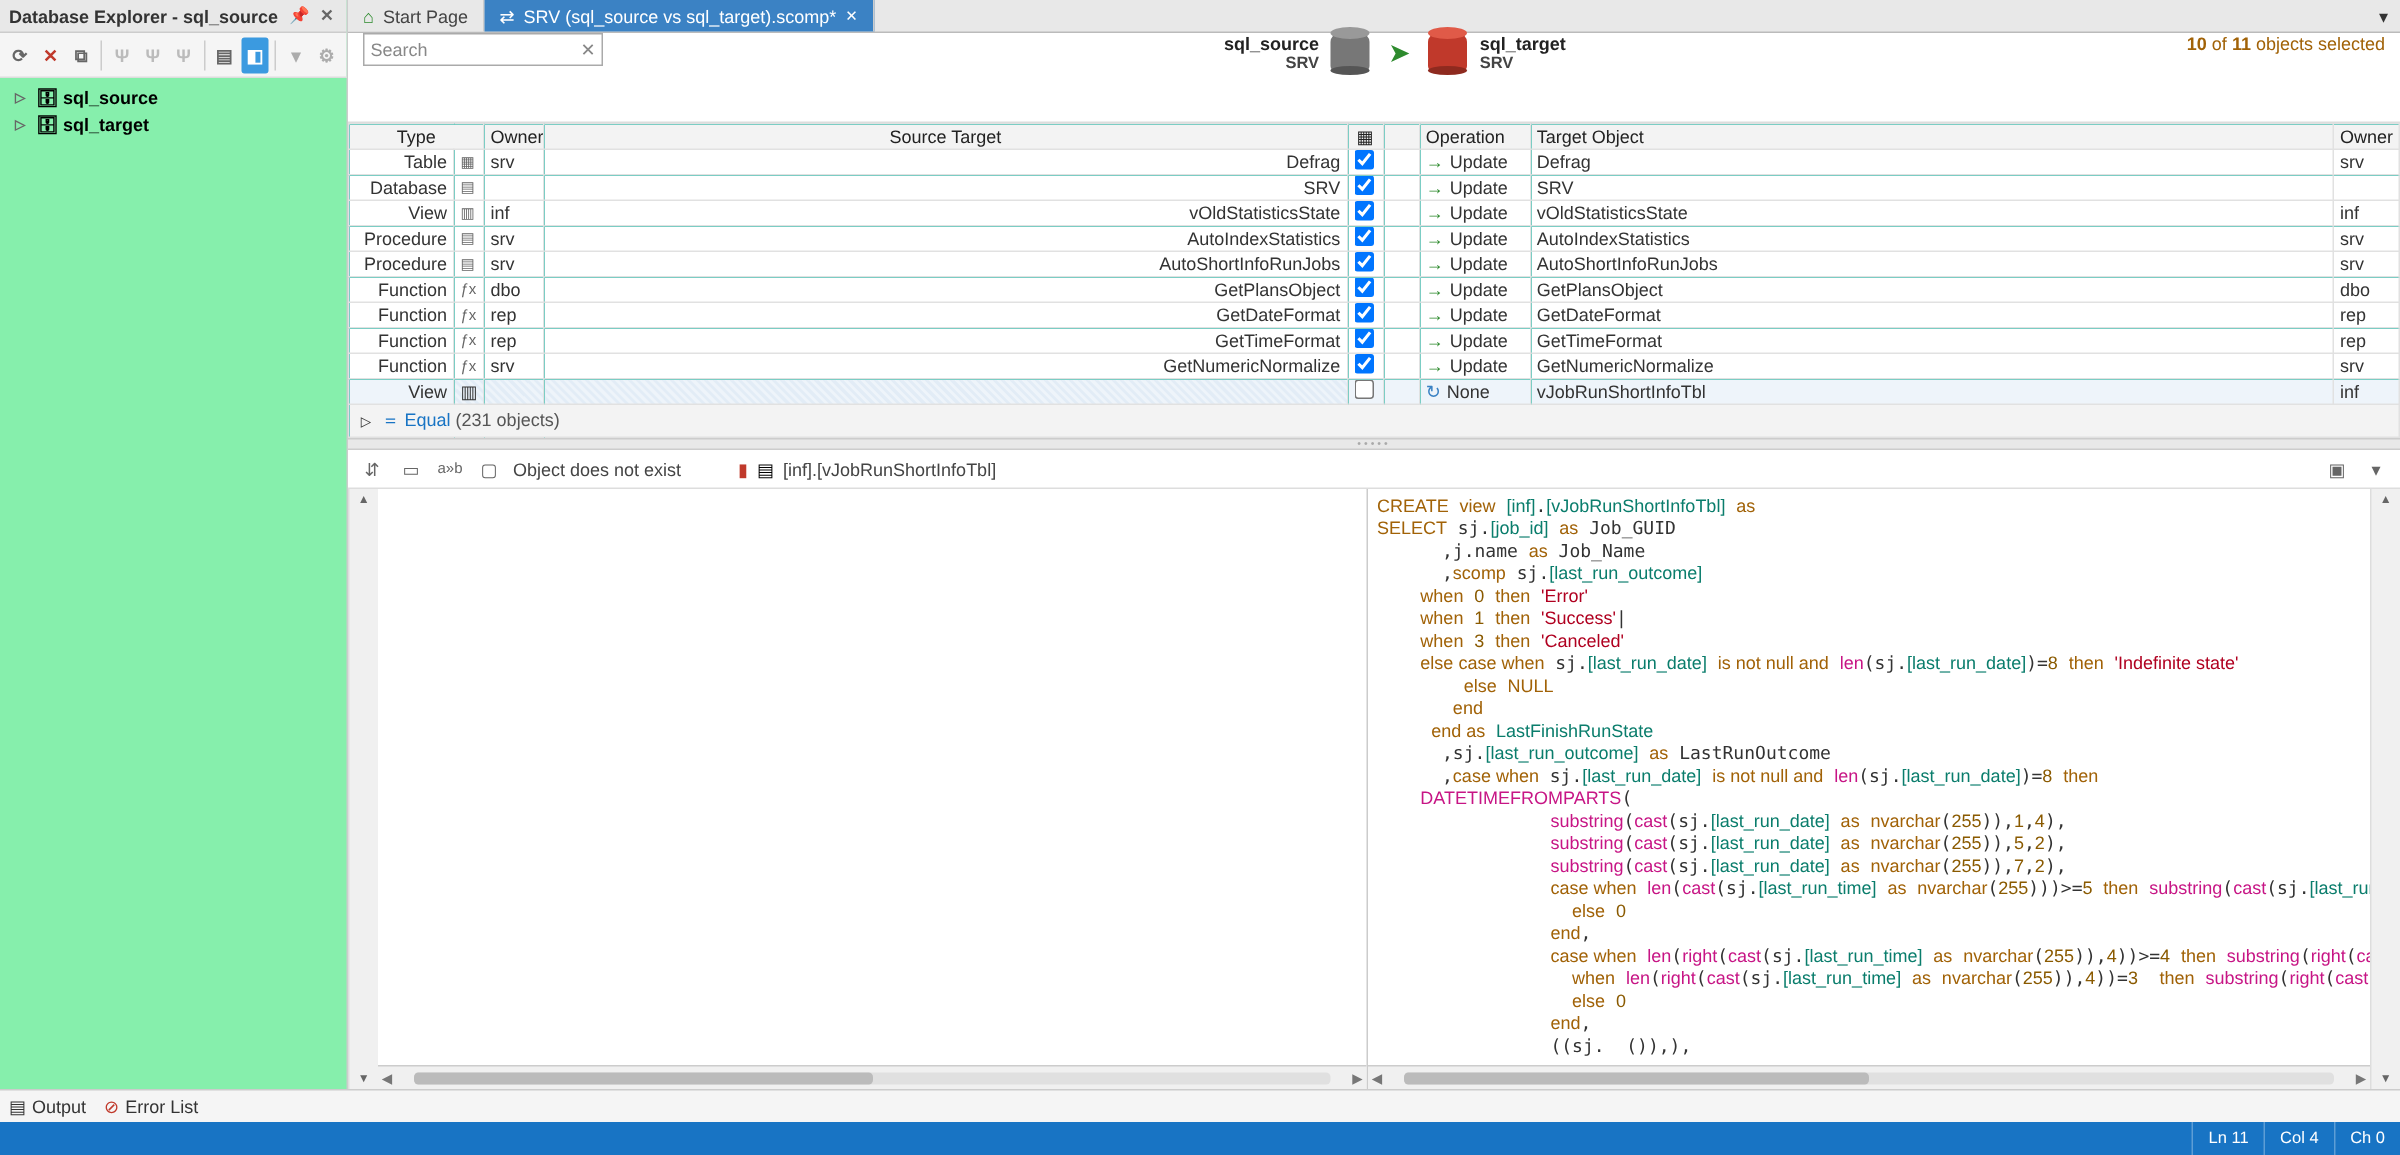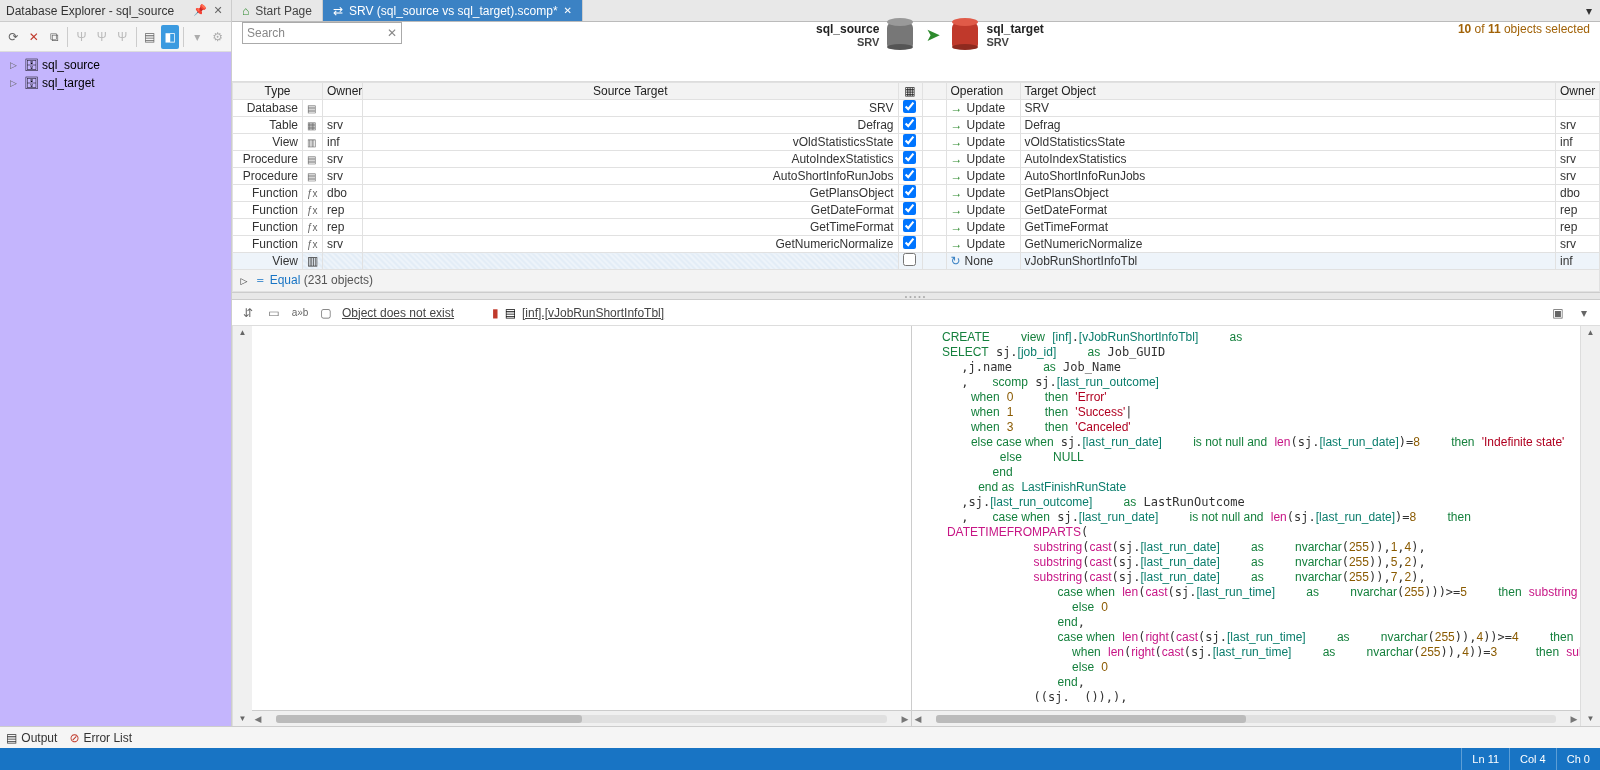--- a/index.html
+++ b/index.html
@@ -7,21 +7,21 @@
 
 .panel-header { background:#e8e8e8; border-bottom:1px solid #ccc; height:22px; display:flex; align-items:center; padding:0 6px; color:#333; }
 .panel-header .spacer { flex:1; }
 .panel-header .ctrl { width:14px; text-align:center; color:#666; cursor:pointer; margin-left:4px; font-size:11px; }
 
 .toolbar { height:30px; background:#f5f5f5; border-bottom:1px solid #ddd; display:flex; align-items:center; padding:0 4px; gap:2px; }
 .toolbar .tbtn { width:24px; height:24px; display:flex; align-items:center; justify-content:center; color:#666; border-radius:2px; }
 .toolbar .tbtn.active { background:#3b9ae0; color:#fff; }
 .toolbar .sep { width:1px; height:20px; background:#ccc; margin:0 2px; }
 
-.left-pane { width:232px; background:#c4b5fd; border-right:1px solid #ccc; display:flex; flex-direction:column; }
+.left-pane { width:232px; background:#86efac; border-right:1px solid #ccc; display:flex; flex-direction:column;font-weight:bold; }
 .tree { flex:1; padding:4px 0; }
 .tree-item { display:flex; align-items:center; height:18px; padding-left:10px; gap:4px; }
 .tree-item .caret { width:10px; font-size:9px; color:#666; }
 .tree-item .db-icon { width:14px; text-align:center; }
 
 .main { flex:1; display:flex; flex-direction:column; overflow:hidden; }
 .tab-strip { height:22px; background:#e8e8e8; display:flex; align-items:stretch; border-bottom:1px solid #bbb; }
 .tab { display:flex; align-items:center; padding:0 10px; gap:6px; background:#e8e8e8; border-right:1px solid #ccc; color:#444; white-space:nowrap; }
 .tab.active { background:#3b82c4; color:#fff; }
 .tab .close { font-size:10px; color:#fff; }
@@ -68,30 +68,30 @@
 .group-row .grp-count { color:#555; }
 .rare-row td { background:#eef4fa; }
 .hatch { background:repeating-linear-gradient(45deg,#eef4fa,#eef4fa 2px,#e2ecf6 2px,#e2ecf6 4px) !important; }
 
 .splitter { height:8px; background:#e8e8e8; border-top:1px solid #ccc; border-bottom:1px solid #ccc; display:flex; align-items:center; justify-content:center; color:#aaa; font-size:7px; letter-spacing:2px; }
 
 .lower { flex:1; display:flex; flex-direction:column; overflow:hidden; }
 .lower-tb { height:26px; background:#fff; border-bottom:1px solid #ddd; display:flex; align-items:center; padding:0 6px; gap:6px; }
 .lower-tb .ic { width:20px; height:20px; display:flex; align-items:center; justify-content:center; color:#666; border:1px solid transparent; }
 .lower-tb .pushright { margin-left:auto; }
-.lower-tb .lbl { color:#444;text-decoration:underline; }
+.lower-tb .lbl { color:#444; }
 
 .diff-panes { flex:1; display:flex; overflow:hidden; }
 .diff-left { width:660px; background:#fff; border-right:1px solid #ccc; position:relative; display:flex; flex-direction:column; }
 .diff-right { flex:1; background:#fff; display:flex; flex-direction:column; overflow:hidden; }
 .gutter { width:20px; background:#f0f0f0; border-left:1px solid #ddd; display:flex; flex-direction:column; align-items:center; padding:2px 0; gap:2px; }
 .gutter .gb { width:12px; height:10px; font-size:8px; color:#666; text-align:center; }
 
 .code { flex:1; padding:4px 6px; font-family:Consolas,monospace; font-size:12px; line-height:15px; white-space:pre; overflow:auto; color:#333; }
-.kw { color:#15803d;margin-left:24px; } .fn { color:#c71585; } .str { color:#b00020; } .ident { color:#0a7d6c; } .num { color:#8a5a00; }
+.kw { color:#a16207; } .fn { color:#c71585; } .str { color:#b00020; } .ident { color:#0a7d6c; } .num { color:#8a5a00; }
 
 .hscroll { height:16px; background:#f0f0f0; border-top:1px solid #ccc; display:flex; align-items:center; }
 .hscroll .track { flex:1; height:8px; background:#e0e0e0; margin:0 12px; border-radius:3px; position:relative; }
 .hscroll .thumb { position:absolute; left:0; width:50%; top:0; bottom:0; background:#bbb; border-radius:3px; }
 .hscroll .arr { width:12px; text-align:center; color:#777; font-size:9px; }
 
 .bottom-bar { height:22px; background:#f5f5f5; border-top:1px solid #ccc; display:flex; align-items:center; padding:0 6px; gap:12px; }
 .bottom-bar .bt { display:flex; align-items:center; gap:4px; color:#333; }
 
 .status { height:22px; background:#1874c4; color:#fff; display:flex; align-items:center; }
@@ -203,40 +203,40 @@
             <th class="src">Source Target</th>
             <th>▦</th>
             <th></th>
             <th style="text-align:left">Operation</th>
             <th style="text-align:left">Target Object</th>
             <th>Owner</th>
           </tr>
         </thead>
         <tbody id="grid-body">
             <tr>
+              <td style="text-align:right">Table</td>
+              <td style="font-size:10px;color:#666">▦</td>
+              <td>srv</td>
+              <td class="src">Defrag</td>
+              <td><input type="checkbox" checked="" style=""></td>
+              <td></td>
+              <td><span class="op-arrow">→</span><span>Update</span></td>
+              <td>Defrag</td>
+              <td>srv</td>
+            </tr>
+            <tr>
               <td style="text-align:right">Database</td>
               <td style="font-size:10px;color:#666">▤</td>
               <td></td>
               <td class="src">SRV</td>
               <td><input type="checkbox" checked="" style=""></td>
               <td></td>
               <td><span class="op-arrow">→</span><span>Update</span></td>
               <td>SRV</td>
               <td></td>
-            </tr>
-            <tr>
-              <td style="text-align:right">Table</td>
-              <td style="font-size:10px;color:#666">▦</td>
-              <td>srv</td>
-              <td class="src">Defrag</td>
-              <td><input type="checkbox" checked="" style=""></td>
-              <td></td>
-              <td><span class="op-arrow">→</span><span>Update</span></td>
-              <td>Defrag</td>
-              <td>srv</td>
             </tr>
             <tr>
               <td style="text-align:right">View</td>
               <td style="font-size:10px;color:#666">▥</td>
               <td>inf</td>
               <td class="src">vOldStatisticsState</td>
               <td><input type="checkbox" checked="" style=""></td>
               <td></td>
               <td><span class="op-arrow">→</span><span>Update</span></td>
               <td>vOldStatisticsState</td>

